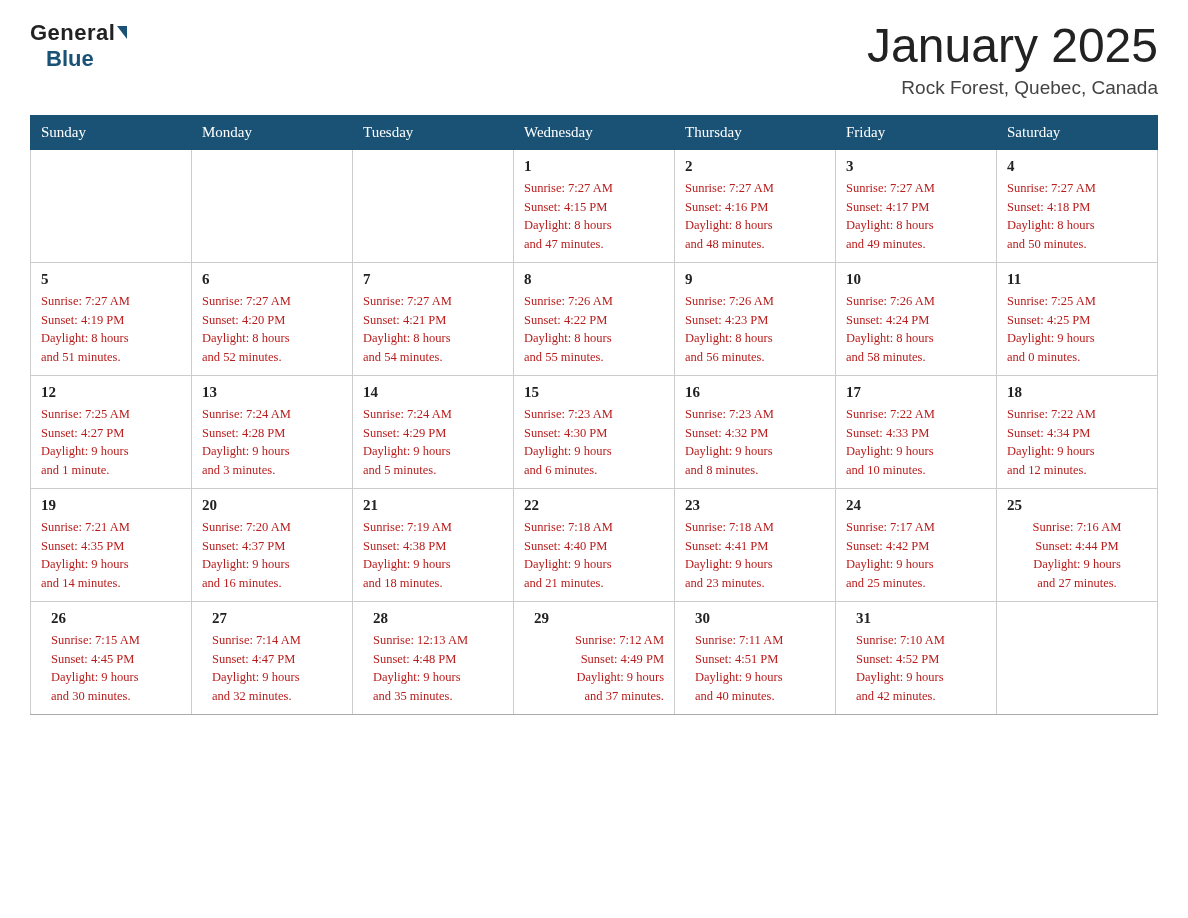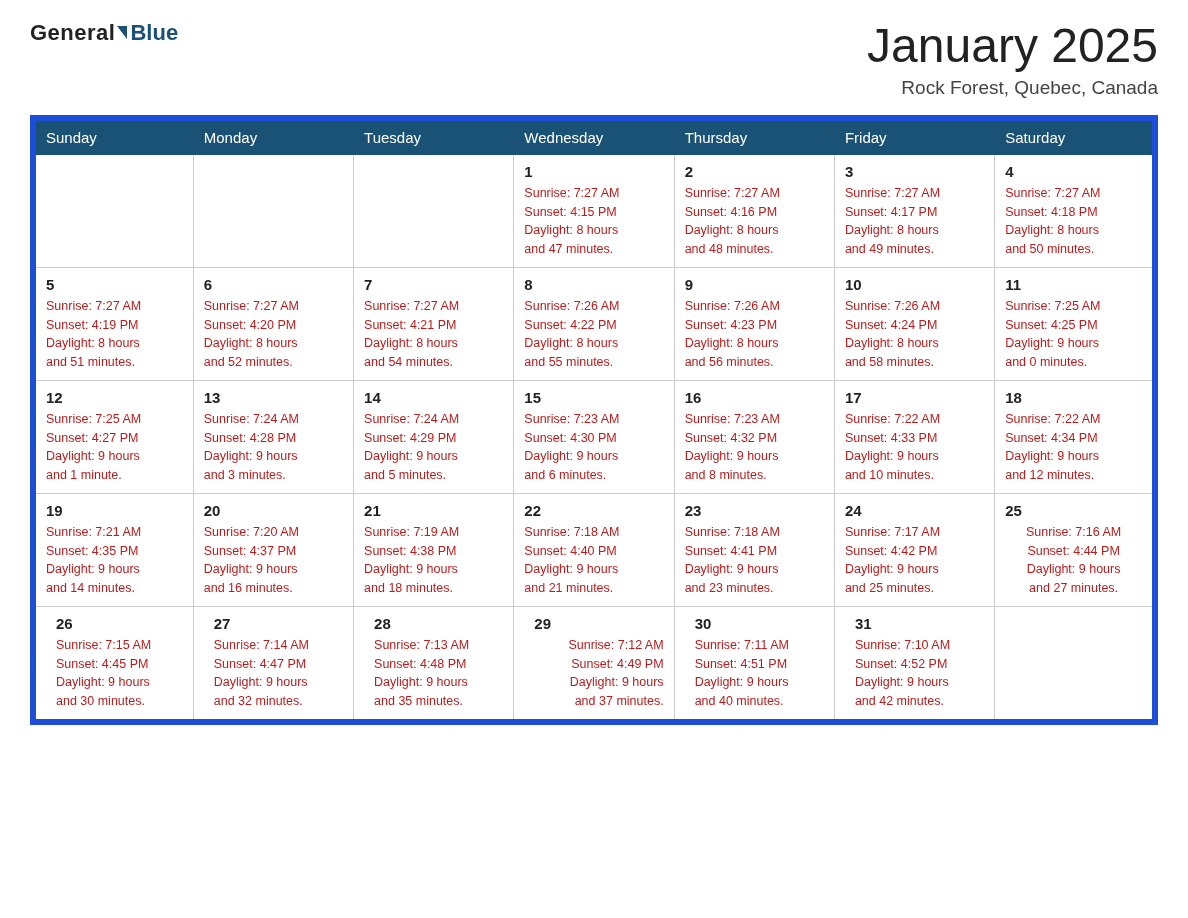--- a/index.html
+++ b/index.html
@@ -11,21 +11,21 @@
       min-height: 918px;
     }
     .header {
       display: flex;
       justify-content: space-between;
       align-items: flex-start;
       margin-bottom: 16px;
     }
     .logo {
       display: flex;
-      flex-direction: row;
+      flex-direction: column;
       align-items: flex-start;
     }
     .logo-top {
       font-size: 22px;
       font-weight: bold;
       color: #222;
       letter-spacing: 0.5px;
     }
     .logo-top span.general { color: #222; }
     .logo-top .triangle {
@@ -37,41 +37,42 @@
       border-top: 13px solid #1a5276;
       margin-left: 2px;
       vertical-align: middle;
       position: relative;
       top: -2px;
     }
     .logo-bottom {
       font-size: 22px;
       font-weight: bold;
       color: #1a5276;
-      margin-left: 3px;
+      margin-left: 16px;
     }
     .title-area {
       text-align: right;
     }
     .title-area h1 {
       font-size: 48px;
       font-weight: 300;
       color: #222;
       line-height: 1.1;
     }
     .title-area h2 {
       font-size: 19px;
       font-weight: normal;
       color: #444;
       margin-top: 4px;
     }
     .calendar {
       width: 100%;
       border-collapse: collapse;
-      border: 6px solid #1d4ed8;
+      border: 1px solid #1d4ed8;
+      font-family: Liberation Serif, serif;
     }
     .calendar th {
       background-color: #1a5276;
       color: #fff;
       font-size: 15px;
       font-weight: normal;
       padding: 8px 10px;
       text-align: left;
       border: 1px solid #1a5276;
     }
@@ -329,21 +330,21 @@
         </td>
         <td>
           <span class="day-num">27</span>
           <div class="day-info" style="white-space: pre-line;">Sunrise: 7:14 AM
 Sunset: 4:47 PM
 Daylight: 9 hours
 and 32 minutes.</div>
         </td>
         <td>
           <span class="day-num">28</span>
-          <div class="day-info" style="white-space: pre-line;">Sunrise: 7:13 AM
+          <div class="day-info" style="white-space: pre-line;">Sunrise: 12:13 AM
 Sunset: 4:48 PM
 Daylight: 9 hours
 and 35 minutes.</div>
         </td>
         <td>
           <span class="day-num">29</span>
           <div class="day-info" style="white-space: pre-line; text-align: right;">Sunrise: 7:12 AM
 Sunset: 4:49 PM
 Daylight: 9 hours
 and 37 minutes.</div>

